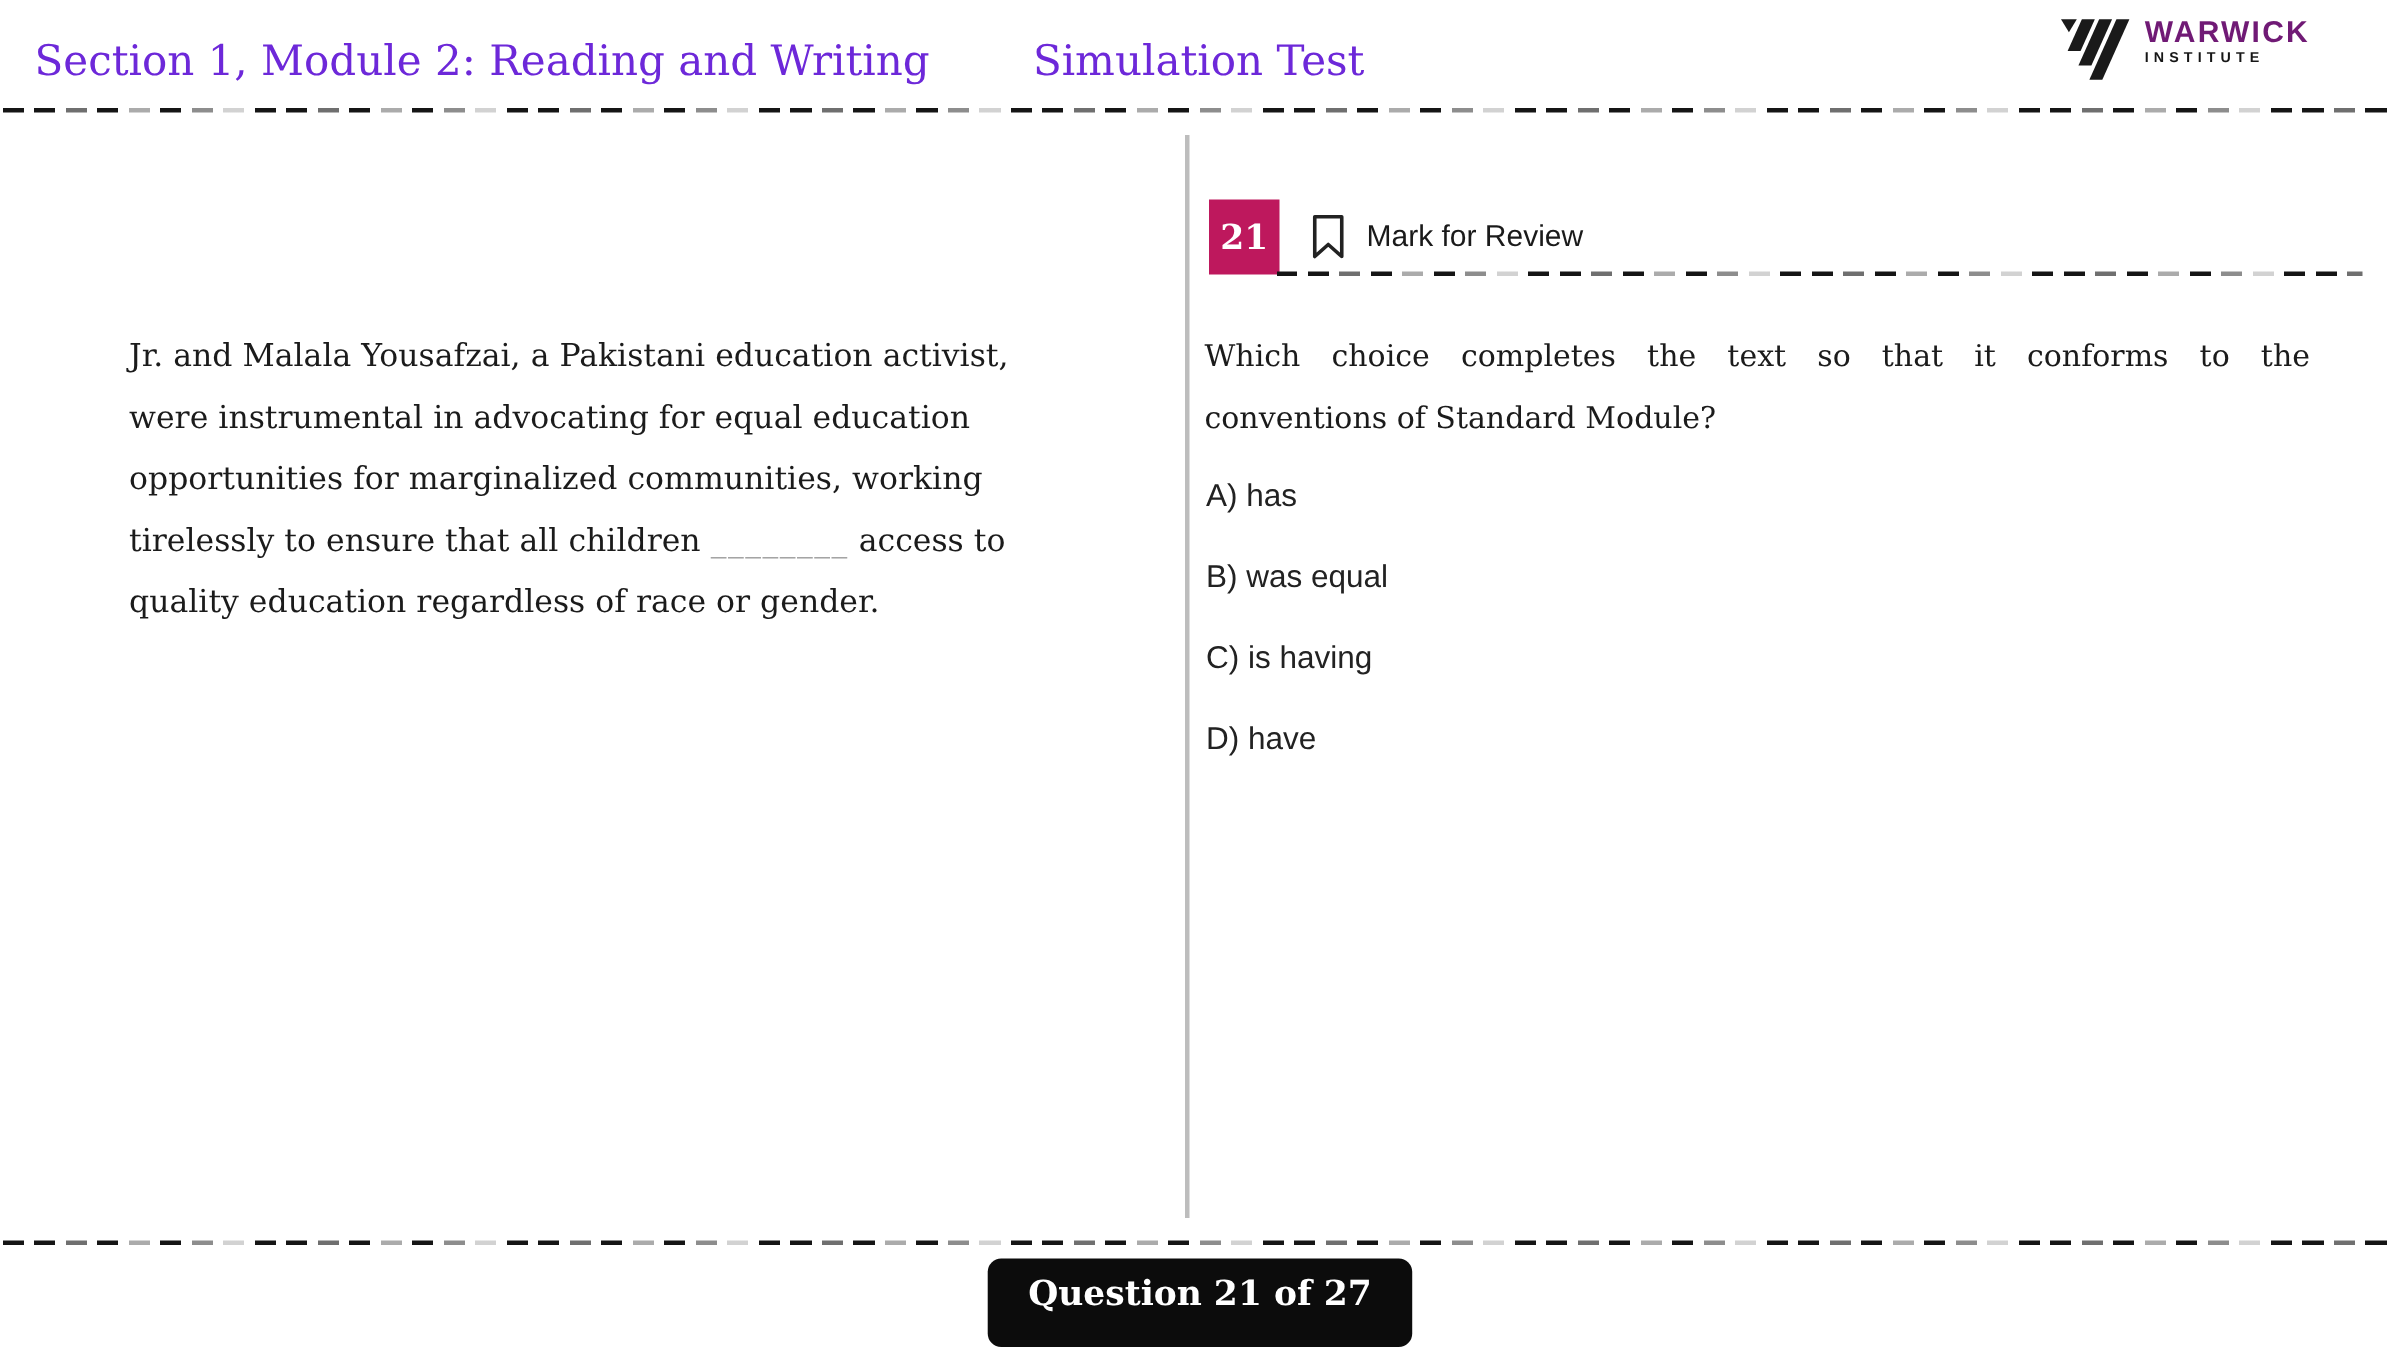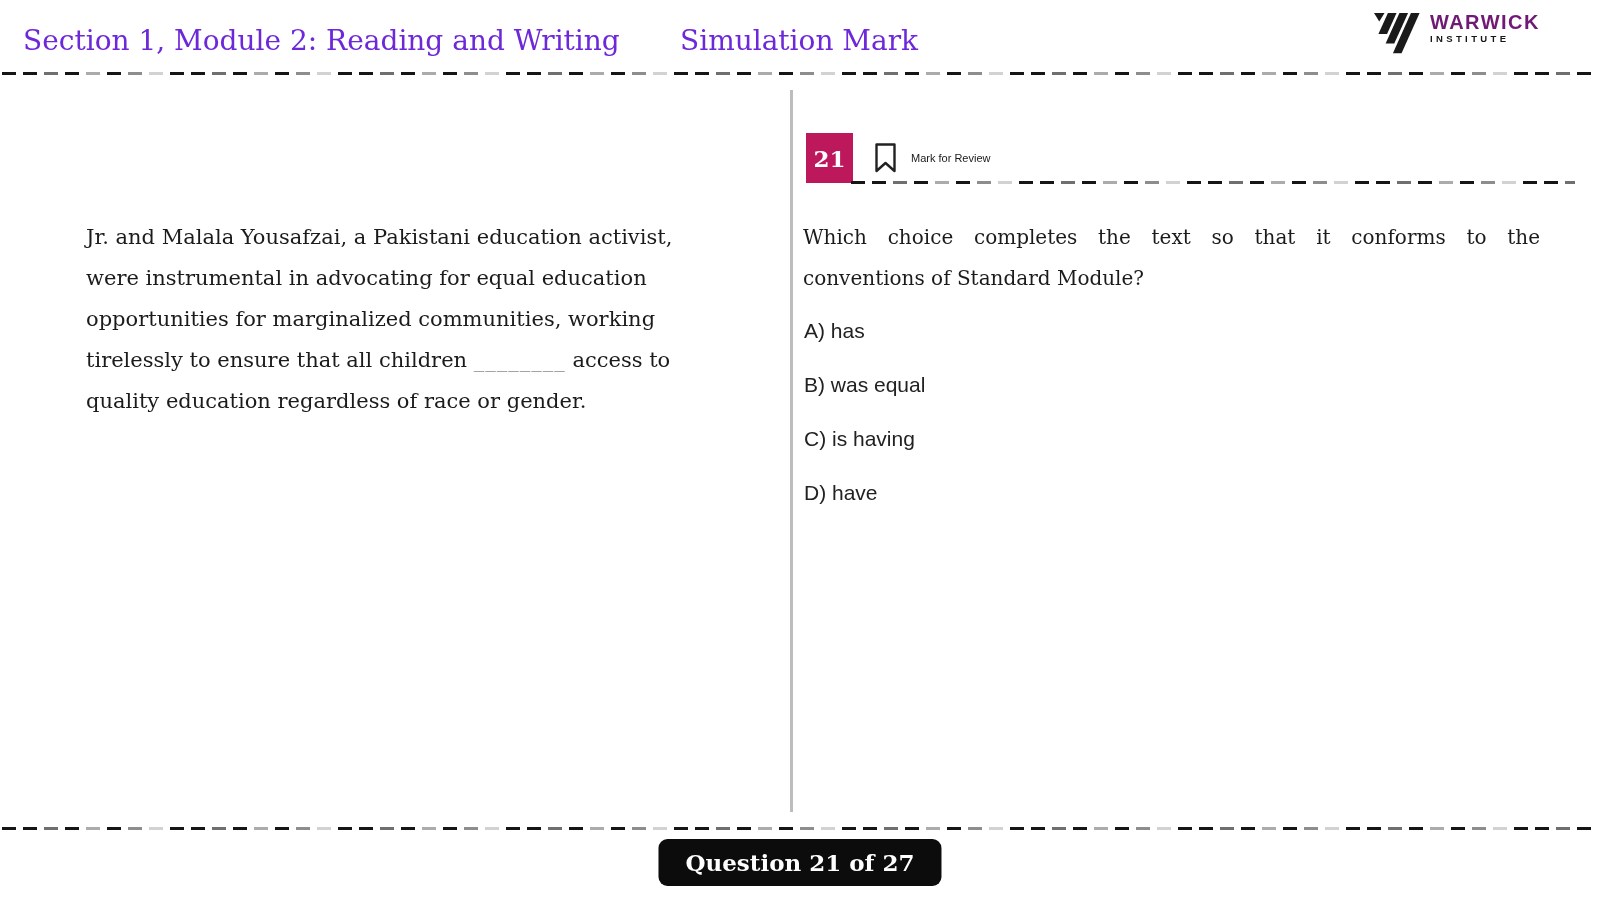--- a/index.html
+++ b/index.html
@@ -43,42 +43,42 @@
   .blank { color:#8f8f8f; letter-spacing:1px; }
 
   
   #qheader { left:806px; top:133px; width:769px; height:50px; }
   #qheader .row { display:flex; align-items:center; height:50px; }
   #qnum-badge { width:47px; height:50px; background:#be185d; color:#ffffff;
                 font-size:23px; font-weight:700; display:flex; align-items:center;
                 justify-content:center; flex:0 0 auto; }
   #bookmark { margin-left:20px; flex:0 0 auto; display:flex; align-items:center; }
   #mark-label { margin-left:13px; font-family:"Liberation Sans", sans-serif;
-                font-size:11px; font-weight:500; color:#1a1a1a; white-space:nowrap; }
+                font-size:20px; font-weight:500; color:#1a1a1a; white-space:nowrap; }
   #mark-dash { left:851px; top:181px; width:724px; }
 
   #question { left:803px; top:217px; width:737px; font-size:20px; line-height:41px; color:#1b1b1b; }
   #question .justify-full { text-align:justify; text-align-last:justify; }
 
   #options { left:804px; top:310px; font-family:"Liberation Sans", sans-serif;
              font-size:21px; color:#222222; }
   .option { line-height:41px; margin-bottom:13px; white-space:nowrap; cursor:pointer; }
 
   
   #progress-pill { left:50%; top:839px; transform:translateX(-50%);
                    background:#0c0c0c; color:#ffffff; border-radius:9px;
-                   height:47px; line-height:47px; padding:0 27px;
+                   height:59px; line-height:47px; padding:0 27px;
                    font-size:23px; font-weight:700; white-space:nowrap; cursor:pointer; }
 </style>
 </head>
 <body>
 
 <div class="abs hdr-title" id="hdr-left">Section 1, Module 2: Reading and Writing</div>
 
-<div class="abs hdr-title" id="hdr-center">Simulation Mark</div>
+<div class="abs hdr-title" id="hdr-center">Simulation Test</div>
 
 <div class="abs" id="logo">
   <span>
     <svg width="48" height="46" viewBox="0 0 50 46" fill="#1a1a1a" xmlns="http://www.w3.org/2000/svg">
       <path d="M0 1 L11 1 L5.5 10 Z"></path>
       <path d="M14.5 1 L23.5 1 L13.6 23 L4.6 23 Z"></path>
       <path d="M26.5 1 L35.5 1 L21.1 33 L12.1 33 Z"></path>
       <path d="M38.5 1 L47.5 1 L28.7 43 L19.7 43 Z"></path>
     </svg>
   </span>

